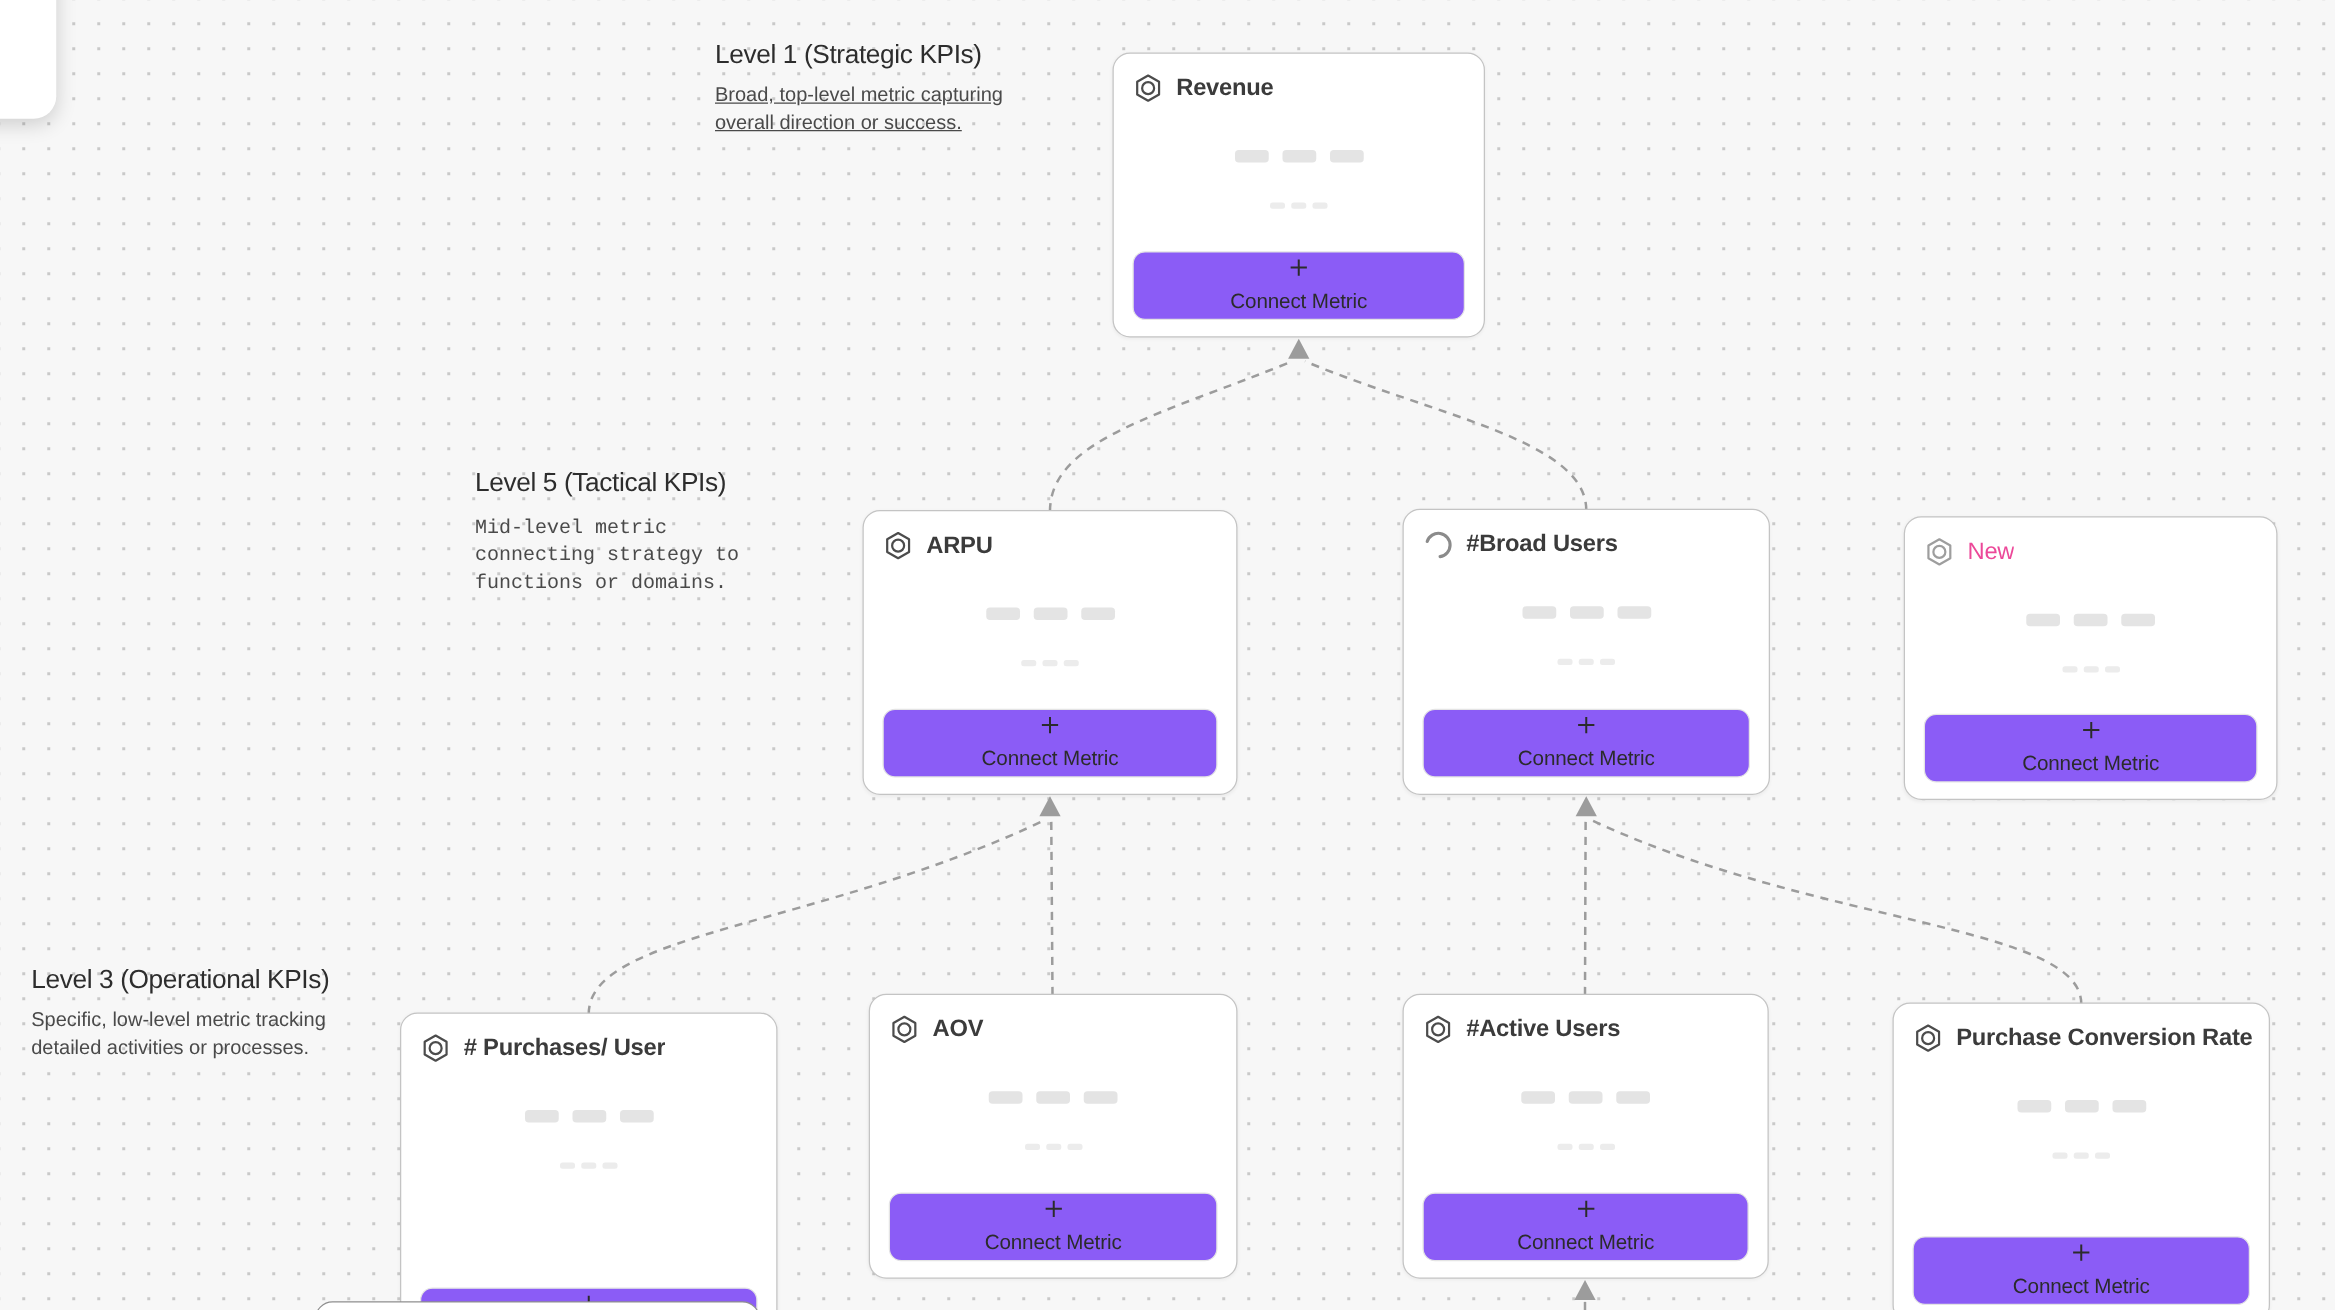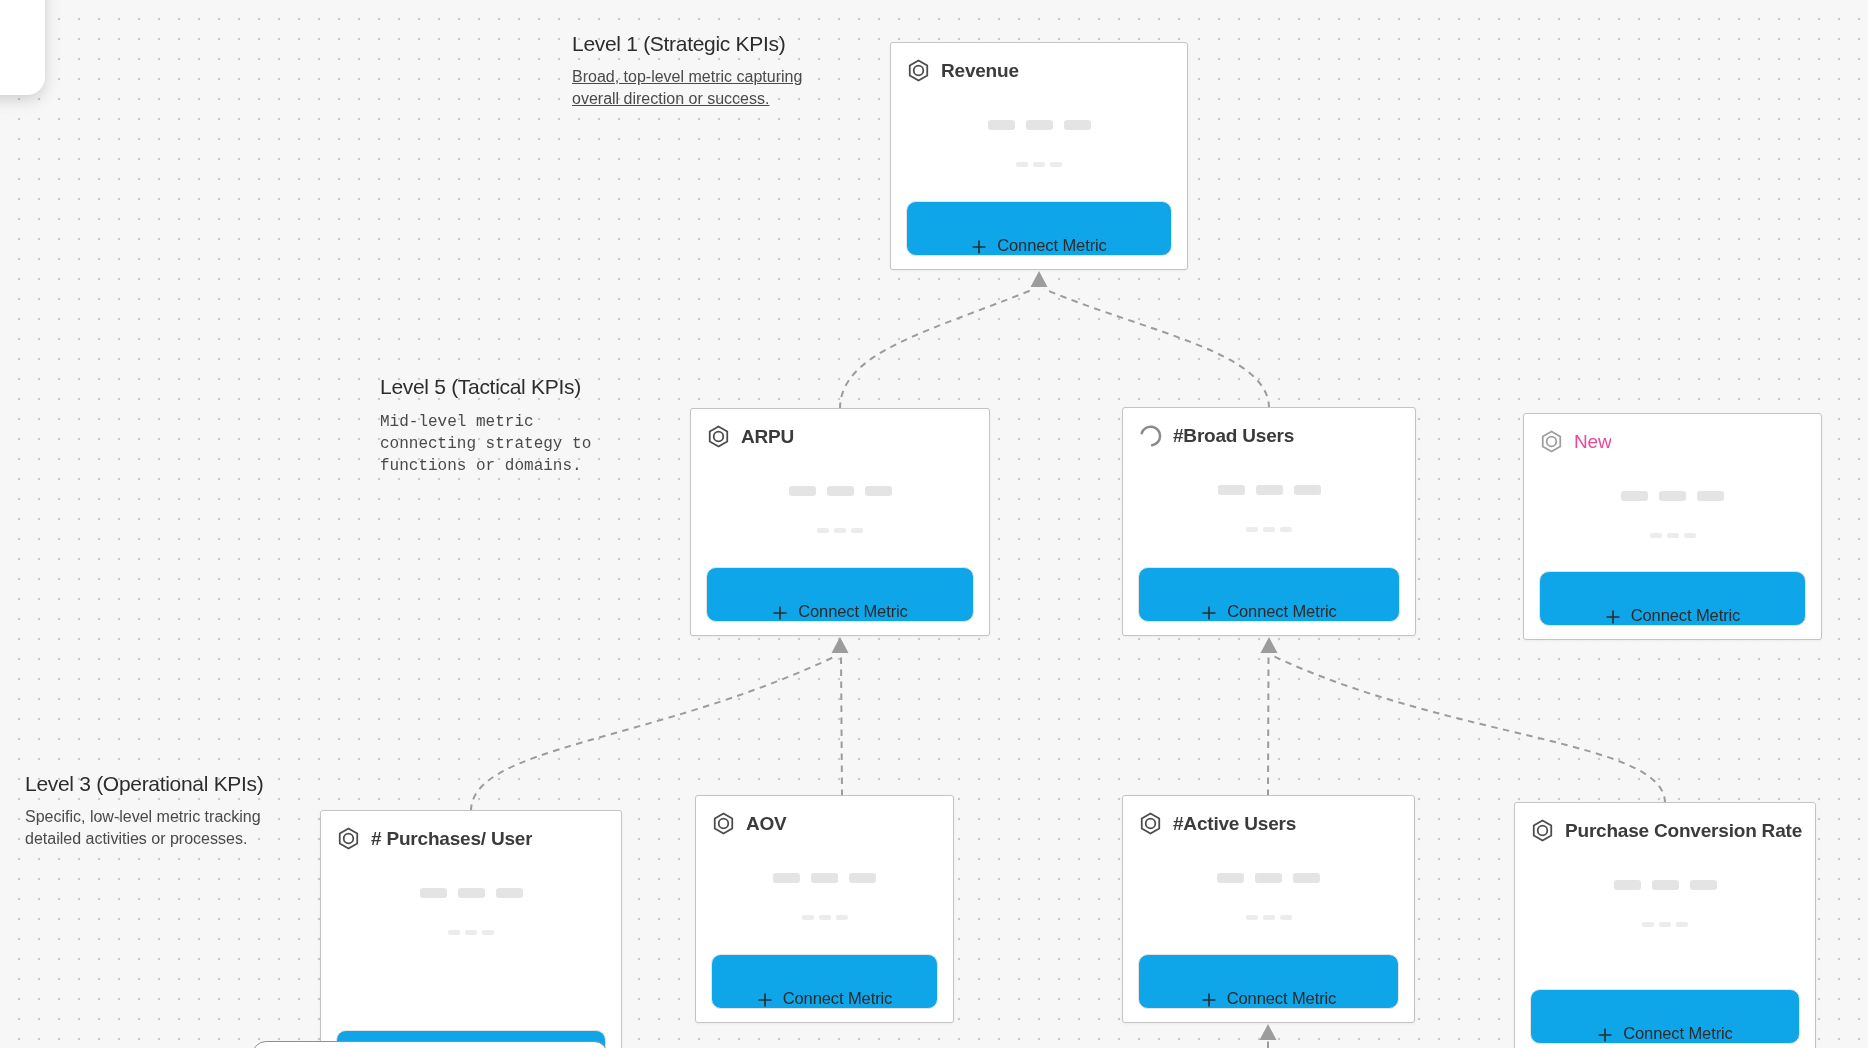--- a/index.html
+++ b/index.html
@@ -16,21 +16,21 @@
     position:absolute; font-size:21px; font-weight:400; color:#2d2d2d;
     letter-spacing:-0.3px; white-space:nowrap;
   }
   .level-desc {
     position:absolute; font-size:16px; color:#4a4a4a; line-height:22px;
   }
   .connectors { position:absolute; left:0; top:0; pointer-events:none; }
   .connectors path { fill:none; stroke-width:2; stroke-dasharray:6.5 5.5; }
   .card {
     position:absolute; background:#ffffff;
-    border:1.5px solid #c4c4c4; border-radius:3px;
+    border:1.5px solid #c4c4c4; border-radius:14px;
     box-shadow:0 1px 3px rgba(0,0,0,0.05);
   }
   .card-header {
     position:absolute; top:15px; left:15px; right:12px;
     display:flex; align-items:center; gap:10px;
   }
   .metric-icon { flex:0 0 auto; width:25px; height:25px; display:block; }
   .card-title {
     font-size:19px; font-weight:600; color:#3b3b3b; letter-spacing:-0.2px;
     white-space:nowrap; overflow:hidden;
@@ -41,23 +41,24 @@
     display:flex; justify-content:center; gap:11px;
   }
   .skel-pill { width:27px; height:10px; border-radius:3px; background:#e4e4e4; }
   .skel-row2 {
     position:absolute; top:119px; left:0; right:0;
     display:flex; justify-content:center; gap:5px;
   }
   .skel-dash { width:12px; height:5px; border-radius:2px; background:#ececec; }
   .connect-btn {
     position:absolute; left:15px; right:15px; bottom:13px; height:55px;
-    background:#0ea5e9; border:1px solid #e4e4e4; border-radius:10px;
-    display:flex; align-items:flex-end; justify-content:center; gap:10px;
+    background:#8b5cf6; border:1px solid #e4e4e4; border-radius:10px;
+    display:flex; align-items:center; justify-content:center; gap:10px;
     cursor:pointer;
+    flex-direction:column;
   }
   .connect-btn-label { font-size:16.5px; font-weight:500; color:#2b2b2b; letter-spacing:-0.1px; }
   .plus-icon { width:16px; height:16px; display:block; }
   .partial-card {
     position:absolute; background:#ffffff;
     border:1.6px solid #8f8f8f; border-radius:14px;
   }
   .float-panel {
     position:absolute; left:-38px; top:-42px; width:83px; height:137px;
     background:#ffffff; border-radius:18px;
@@ -216,21 +217,21 @@
       <span class="skel-dash"></span>
     </div>
   <div class="connect-btn">
     <svg class="plus-icon" viewBox="0 0 16 16">
         <path d="M8 1.5 V14.5 M1.5 8 H14.5" stroke="#2b2b2b" stroke-width="1.6"></path>
       </svg>
     <span class="connect-btn-label">Connect Metric</span>
   </div>
 </div>
 
-<div class="card" style="left:695px; top:795px; width:259px; height:228px;">
+<div class="card" style="left:695px; top:795px; width:295px; height:228px;">
   <div class="card-header">
     <svg class="metric-icon" viewBox="0 0 24 24">
       <path d="M12 2.3 L20.4 7.1 V16.9 L12 21.7 L3.6 16.9 V7.1 Z" fill="none" stroke="#4c4c4c" stroke-width="1.7" stroke-linejoin="round"></path>
       <circle cx="12" cy="12" r="4.6" fill="none" stroke="#4c4c4c" stroke-width="1.7"></circle>
     </svg>
     <span class="card-title">AOV</span>
   </div>
   <div class="skel-row1">
       <span class="skel-pill"></span>
       <span class="skel-pill"></span>

